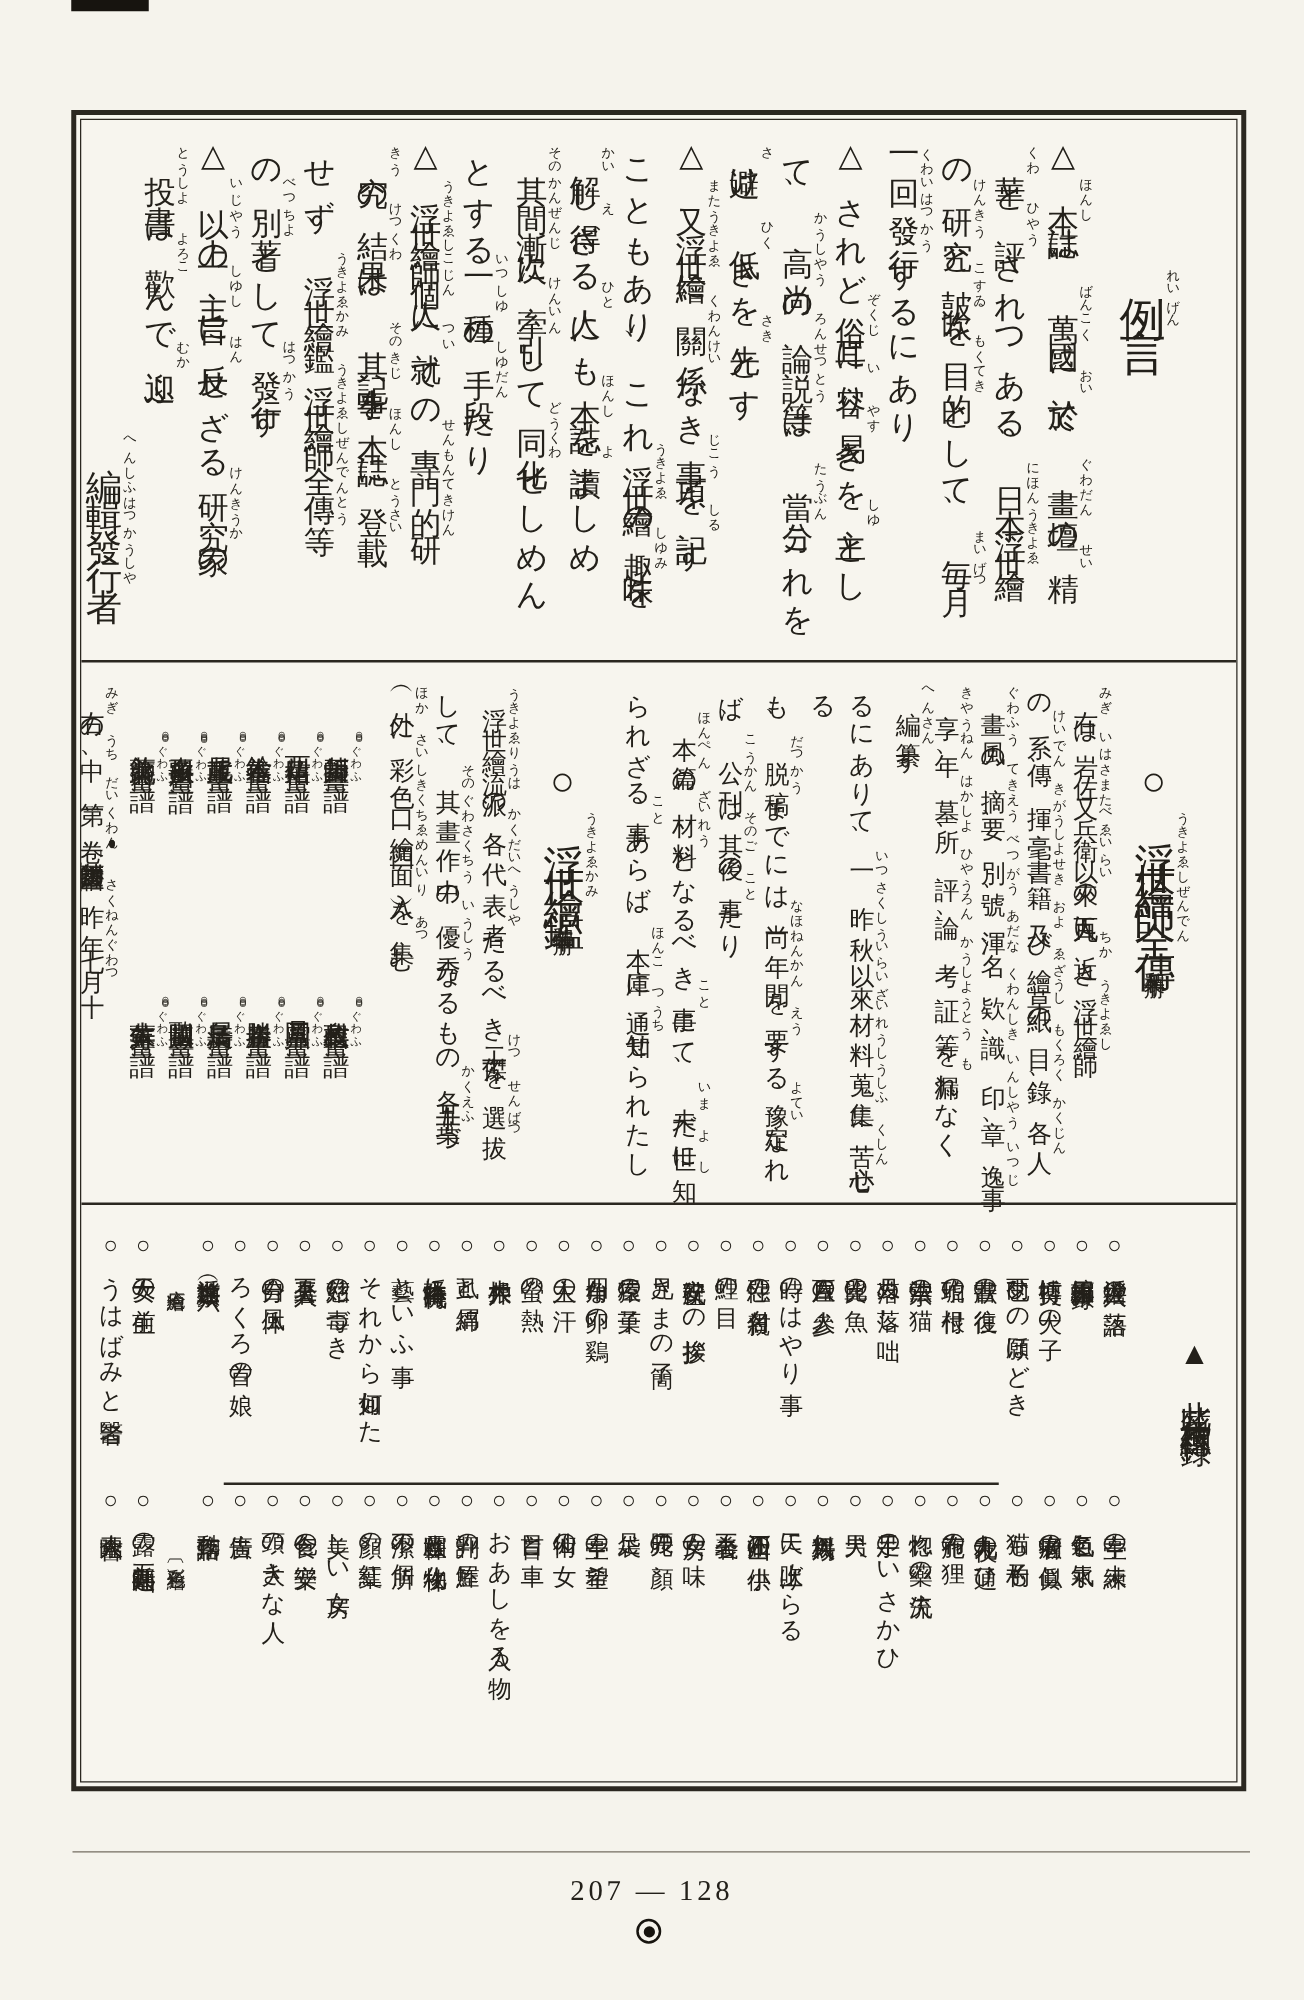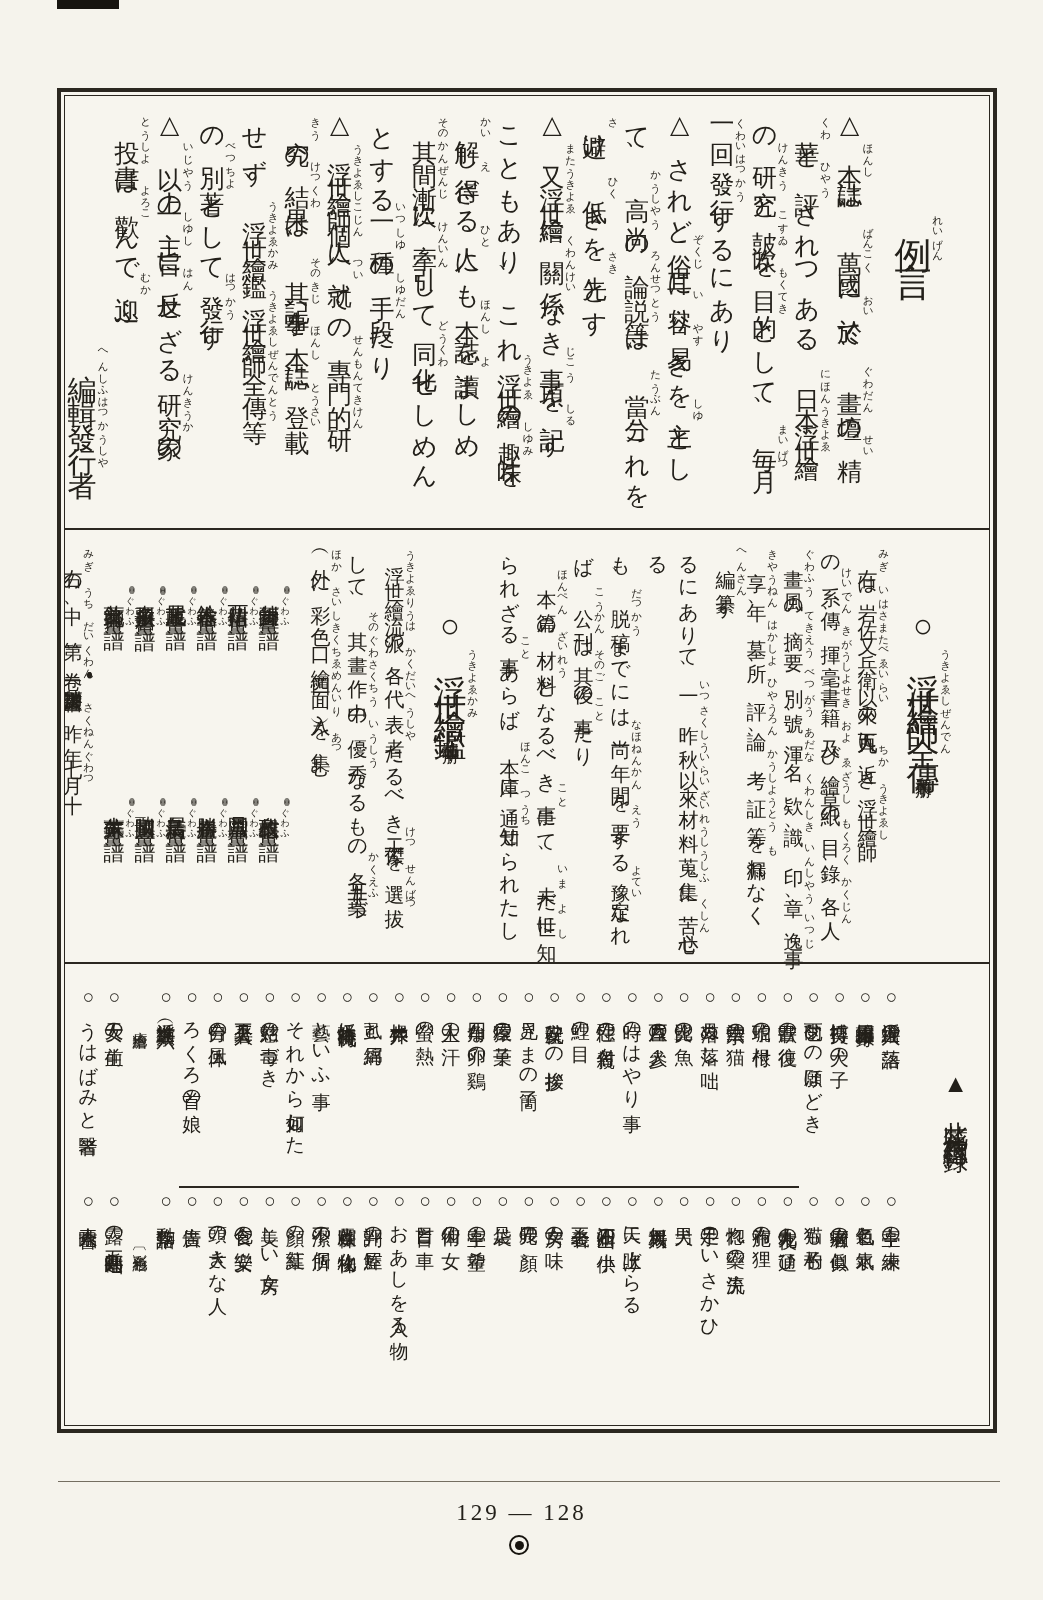--- a/index.html
+++ b/index.html
@@ -281,14 +281,14 @@
         <div class="ccol" style="right: 888.9px;">
           <span class="t">○うはばみと醫者</span>
           <span class="b">○素人咄會</span>
         </div>
       </section>
 
   </div>
 </div>
 
 <div class="footer-rule"></div>
-<div class="pageno">129 — 128</div>
+<div class="pageno">207 — 128</div>
 <div class="bullseye"></div>
 
 </body></html>

